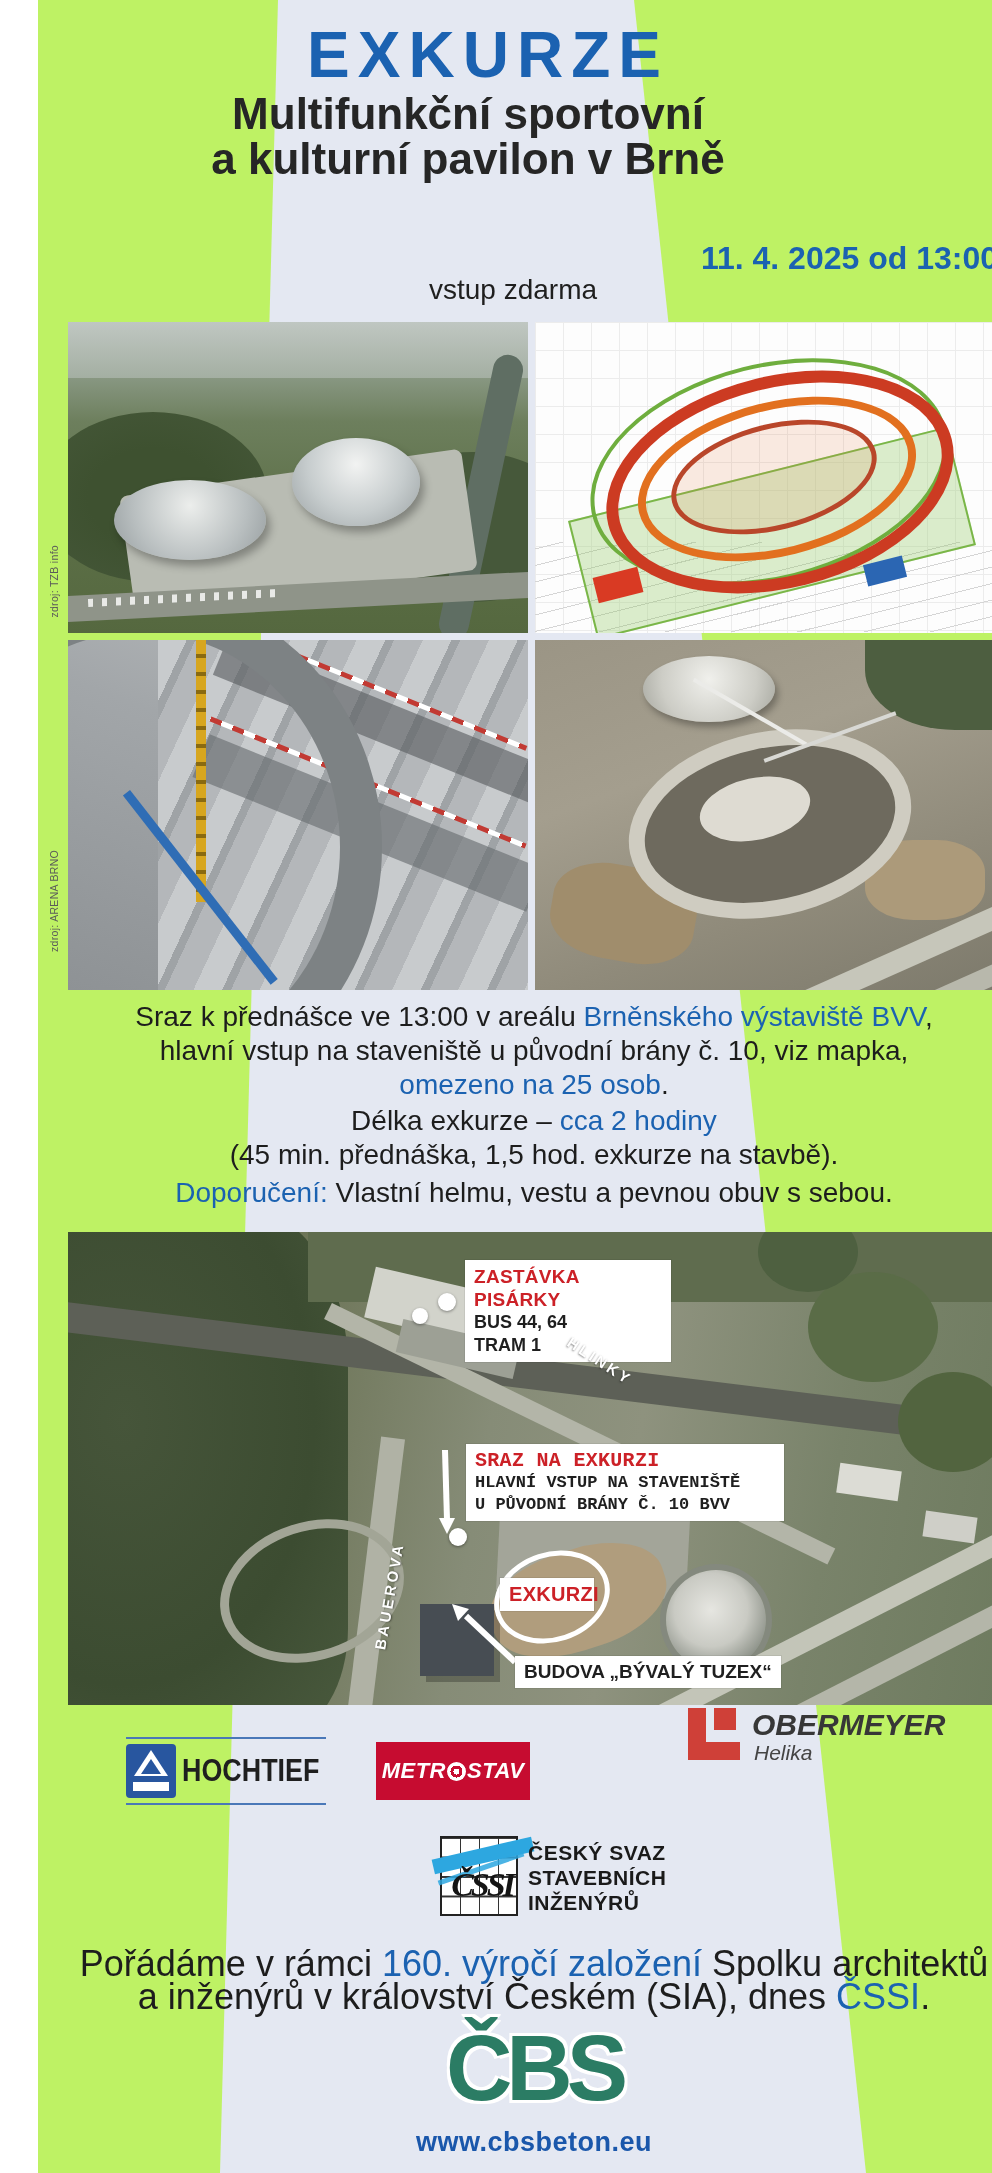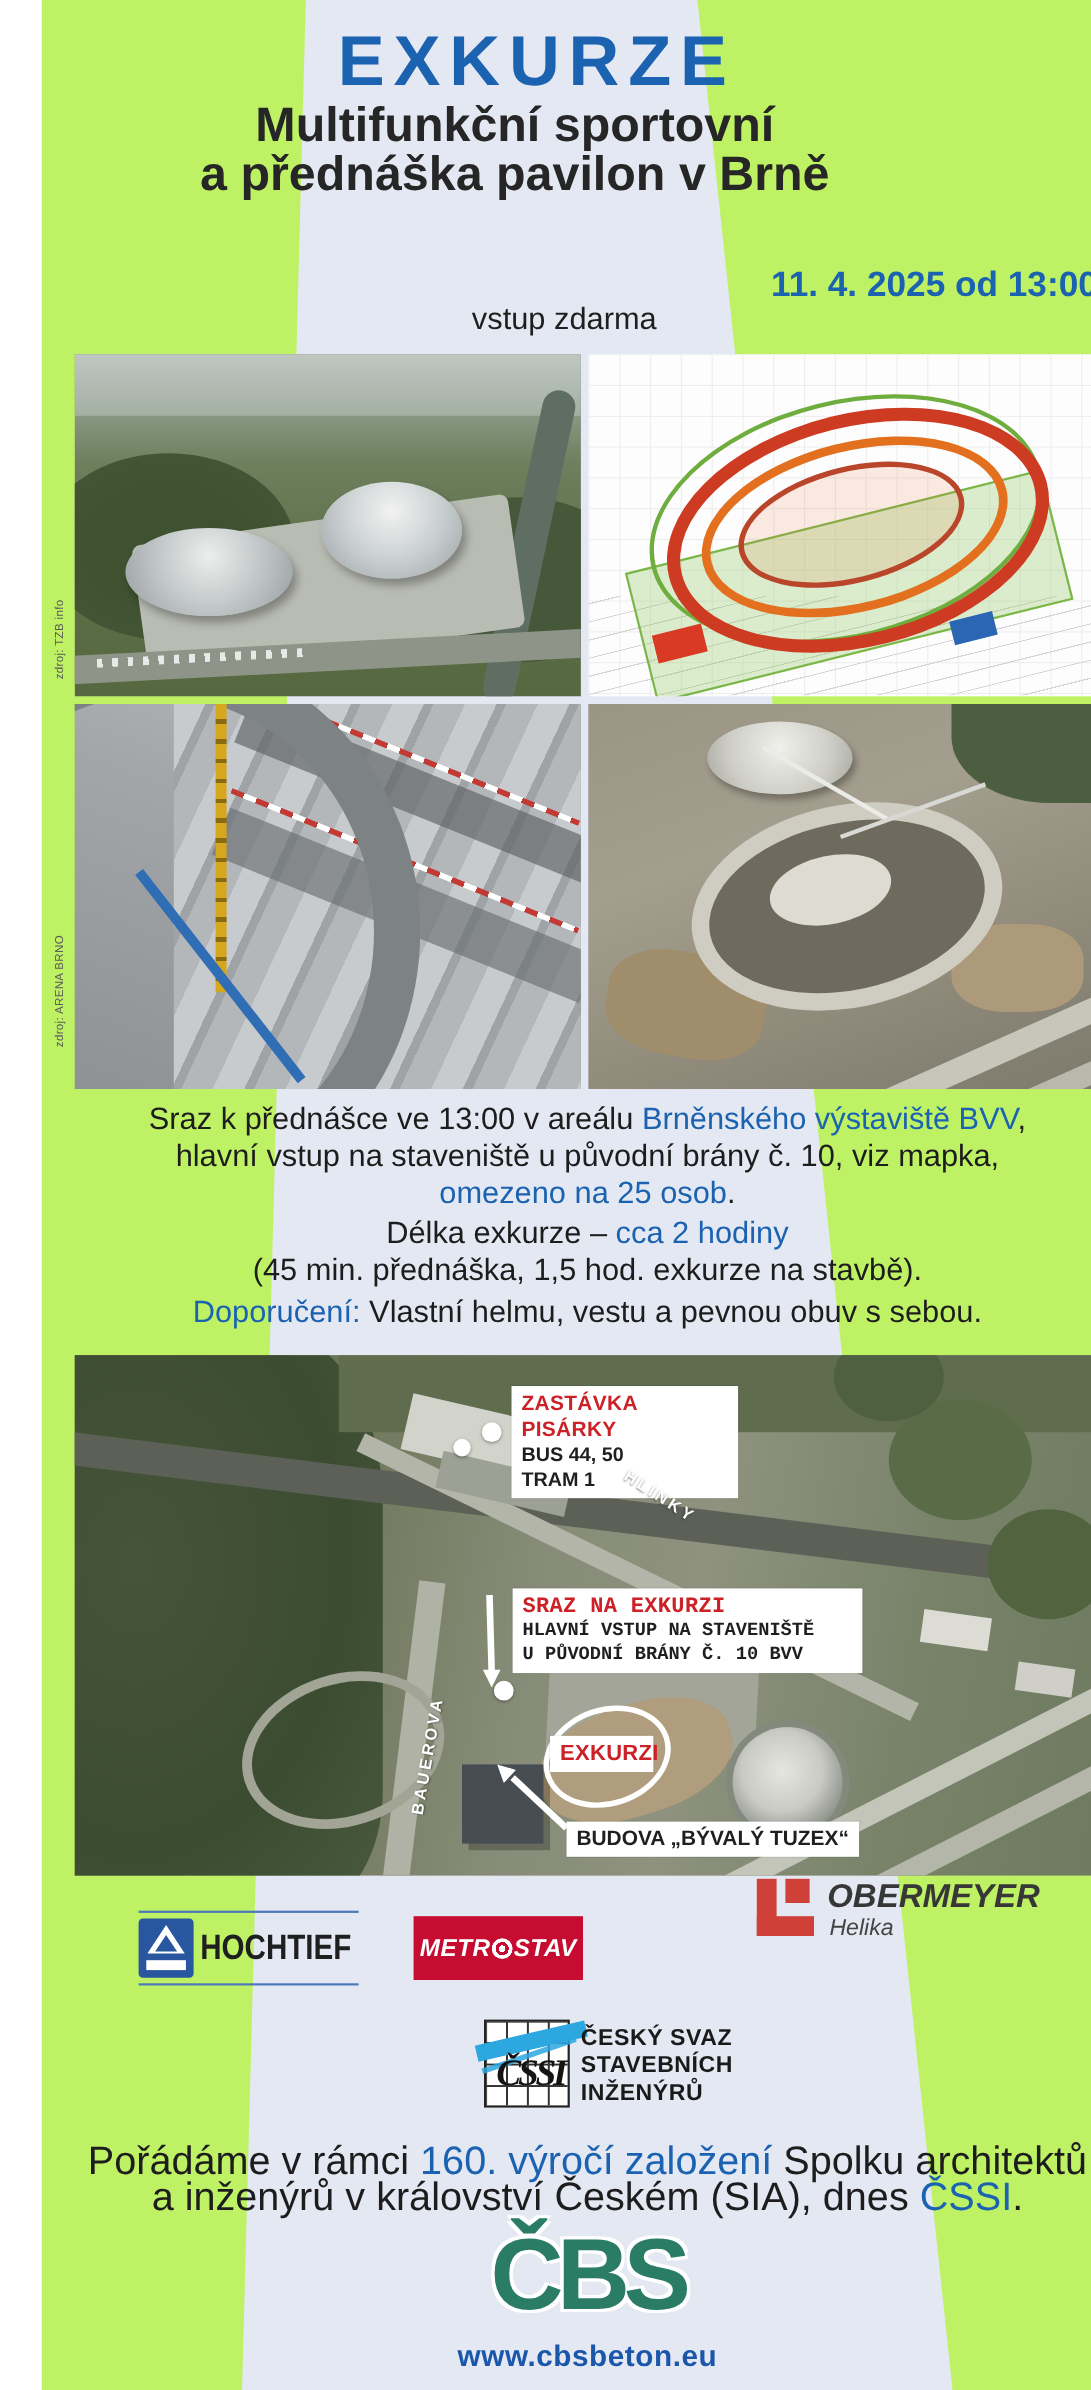--- a/index.html
+++ b/index.html
@@ -189,21 +189,21 @@
 </style>
 </head>
 <body>
 
 <div class="poster">
   <div class="band"></div>
 
   <h1 class="title">EXKURZE</h1>
   <div class="subtitle">
     <div>Multifunkční sportovní</div>
-    <div>a přednáška pavilon v Brně</div>
+    <div>a kulturní pavilon v Brně</div>
   </div>
   <div class="date">11. 4. 2025 od 13:00</div>
   <div class="admission">vstup zdarma</div>
 
   <div class="photo" id="photo1">
     <div class="ps p1-base"></div>
     <div class="ps p1-haze"></div>
     <div class="ps p1-trees1"></div>
     <div class="ps p1-trees2"></div>
     <div class="ps p1-river"></div>
@@ -296,21 +296,21 @@
       <polygon points="384,372 401,377 390,389" fill="#fff"></polygon>
     </svg>
 
     <div class="dot" id="dot-stop-a"></div>
     <div class="dot" id="dot-stop-b"></div>
     <div class="dot" id="dot-meet"></div>
     <div class="stavba-oval"></div>
 
     <div class="maplabel" id="lbl-stop">
       <div class="t-red">ZASTÁVKA PISÁRKY</div>
-      <div class="t-blk">BUS 44, 50</div>
+      <div class="t-blk">BUS 44, 64</div>
       <div class="t-blk">TRAM 1</div>
     </div>
     <div class="street" id="street-hlinky">HLINKY</div>
     <div class="street" id="street-bauerova">BAUEROVA</div>
     <div class="maplabel" id="lbl-meet">
       <div class="t-red">SRAZ NA EXKURZI</div>
       <div class="t-blk">HLAVNÍ VSTUP NA STAVENIŠTĚ</div>
       <div class="t-blk">U PŮVODNÍ BRÁNY Č. 10 BVV</div>
     </div>
     <div class="maplabel" id="lbl-stavba">

